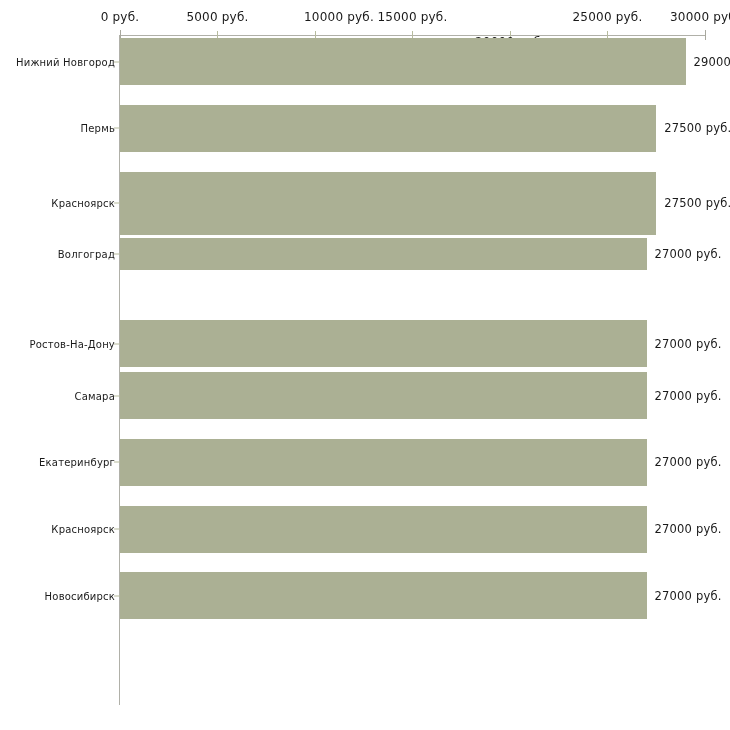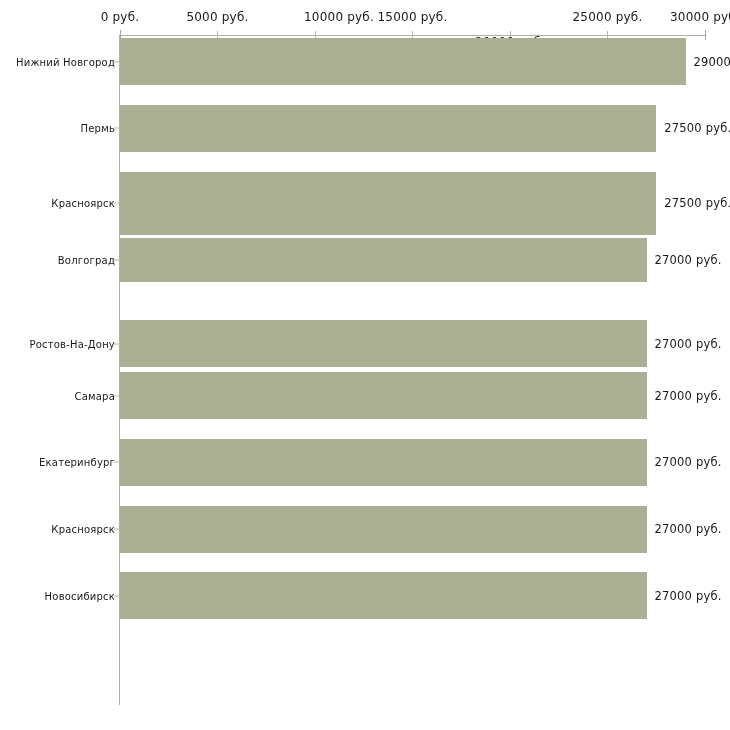--- a/index.html
+++ b/index.html
@@ -160,21 +160,21 @@
         <div class="cat-label">Пермь</div>
         <div class="bar" style="width: 536.25px; background: rgb(171, 176, 148);"></div>
         <div class="val-label" style="left: 664.25px;">27500 руб.</div>
       </div>
       <div class="row" style="top: 171.6px; height: 63px;">
         <div class="cat-tick"></div>
         <div class="cat-label">Красноярск</div>
         <div class="bar" style="width: 536.25px; background: rgb(171, 176, 148);"></div>
         <div class="val-label" style="left: 664.25px;">27500 руб.</div>
       </div>
-      <div class="row" style="top: 238.4px; height: 44px;">
+      <div class="row" style="top: 238.4px; height: 32px;">
         <div class="cat-tick"></div>
         <div class="cat-label">Волгоград</div>
         <div class="bar" style="width: 526.5px; background: rgb(171, 176, 148);"></div>
         <div class="val-label" style="left: 654.5px;">27000 руб.</div>
       </div>
       <div class="row" style="top: 320px; height: 47px;">
         <div class="cat-tick"></div>
         <div class="cat-label">Ростов-На-Дону</div>
         <div class="bar" style="width: 526.5px; background: rgb(171, 176, 148);"></div>
         <div class="val-label" style="left: 654.5px;">27000 руб.</div>

